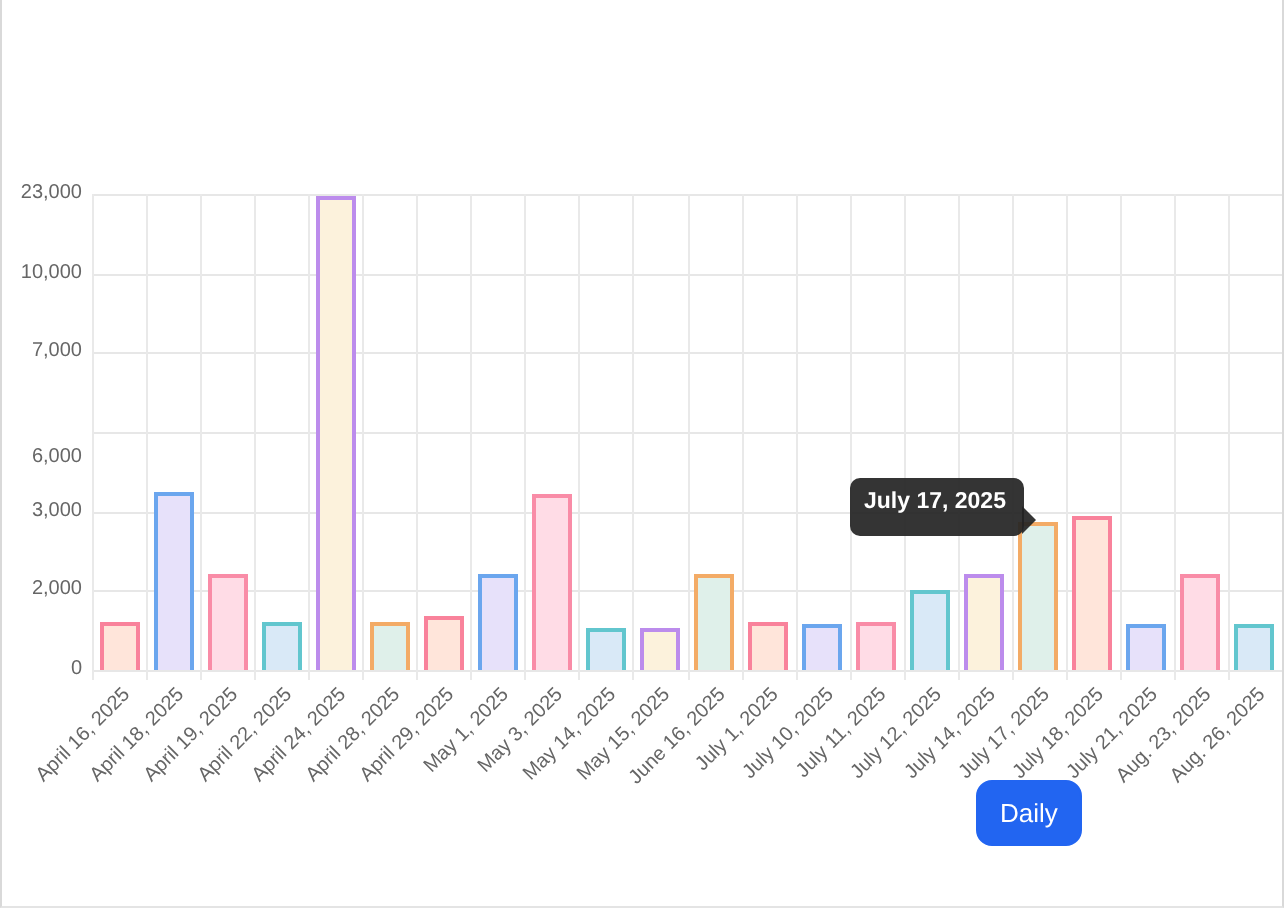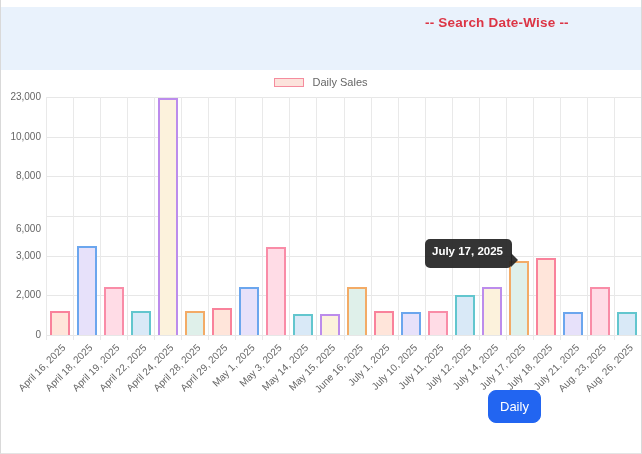--- a/index.html
+++ b/index.html
@@ -43,28 +43,21 @@
   .btn {
     height:33px; padding:0 11px; font-size:13px; border-radius:8px; background:#fff;
     border:1px solid #2563eb; color:#2563eb; cursor:pointer; font-family:"Liberation Sans", sans-serif;
   }
   .btn.active { background:#2265f1; color:#fff; border-color:#2265f1; }
 </style>
 </head>
 <body>
 
 <div class="page">
-  <div class="header-band">
-    <span class="header-title">-- Search Date-Wise --</span>
-  </div>
 
-  <div class="legend">
-    <span class="legend-swatch"></span>
-    <span class="legend-label">Daily Sales</span>
-  </div>
 
   <div class="plot" id="plot">
       <div class="hgrid" style="top: 238px;"></div>
       <div class="hgrid" style="top: 198.333px;"></div>
       <div class="hgrid" style="top: 158.667px;"></div>
       <div class="hgrid" style="top: 119px;"></div>
       <div class="hgrid" style="top: 79.3333px;"></div>
       <div class="hgrid" style="top: 39.6667px;"></div>
       <div class="hgrid" style="top: 0px;"></div>
       <div class="vgrid" style="left: 0px; height: 243px;"></div>
@@ -155,21 +148,21 @@
       </div>
       <div class="bar-slot" style="left: 567.955px; width: 27.0455px;">
         <div class="bar" style="height: 23px; background: rgb(217, 233, 247); border-color: rgb(98, 198, 206);"></div>
       </div>
     </div>
   <div id="yaxis">
       <div class="ylabel" style="position: absolute; top: 329px;">0</div>
       <div class="ylabel" style="position: absolute; top: 289.333px;">2,000</div>
       <div class="ylabel" style="position: absolute; top: 249.667px;">3,000</div>
       <div class="ylabel" style="position: absolute; top: 223px;">6,000</div>
-      <div class="ylabel" style="position: absolute; top: 170.333px;">8,000</div>
+      <div class="ylabel" style="position: absolute; top: 170.333px;">7,000</div>
       <div class="ylabel" style="position: absolute; top: 130.667px;">10,000</div>
       <div class="ylabel" style="position: absolute; top: 91px;">23,000</div>
     </div>
   <div id="xaxis">
       <div class="xlabel" style="right: 581.477px; top: 342px;">April 16, 2025</div>
       <div class="xlabel" style="right: 554.432px; top: 342px;">April 18, 2025</div>
       <div class="xlabel" style="right: 527.386px; top: 342px;">April 19, 2025</div>
       <div class="xlabel" style="right: 500.341px; top: 342px;">April 22, 2025</div>
       <div class="xlabel" style="right: 473.295px; top: 342px;">April 24, 2025</div>
       <div class="xlabel" style="right: 446.25px; top: 342px;">April 28, 2025</div>

